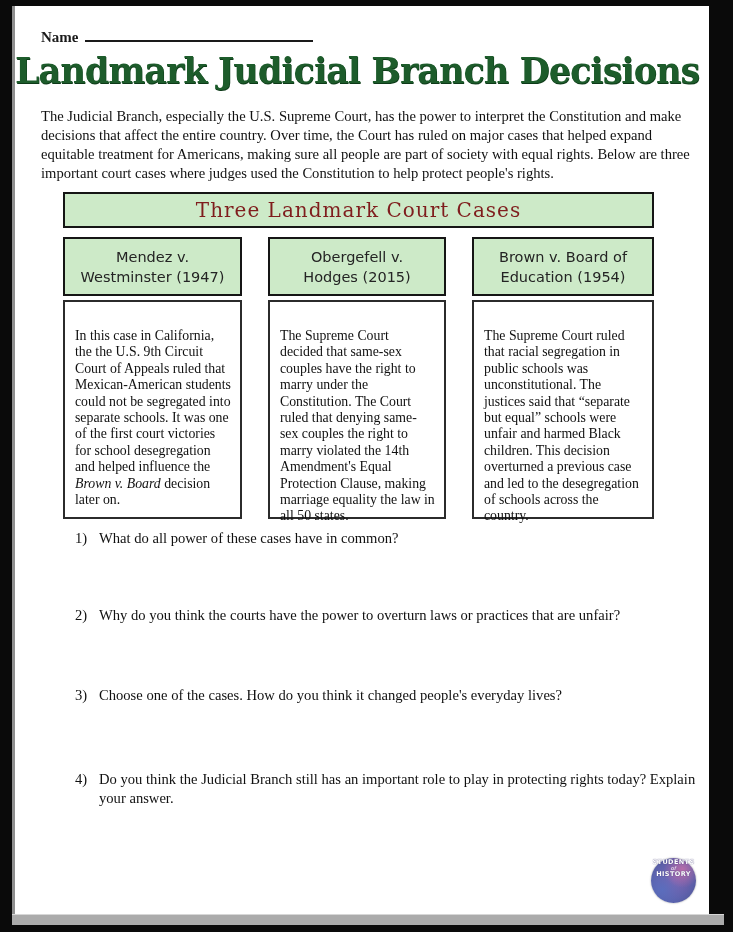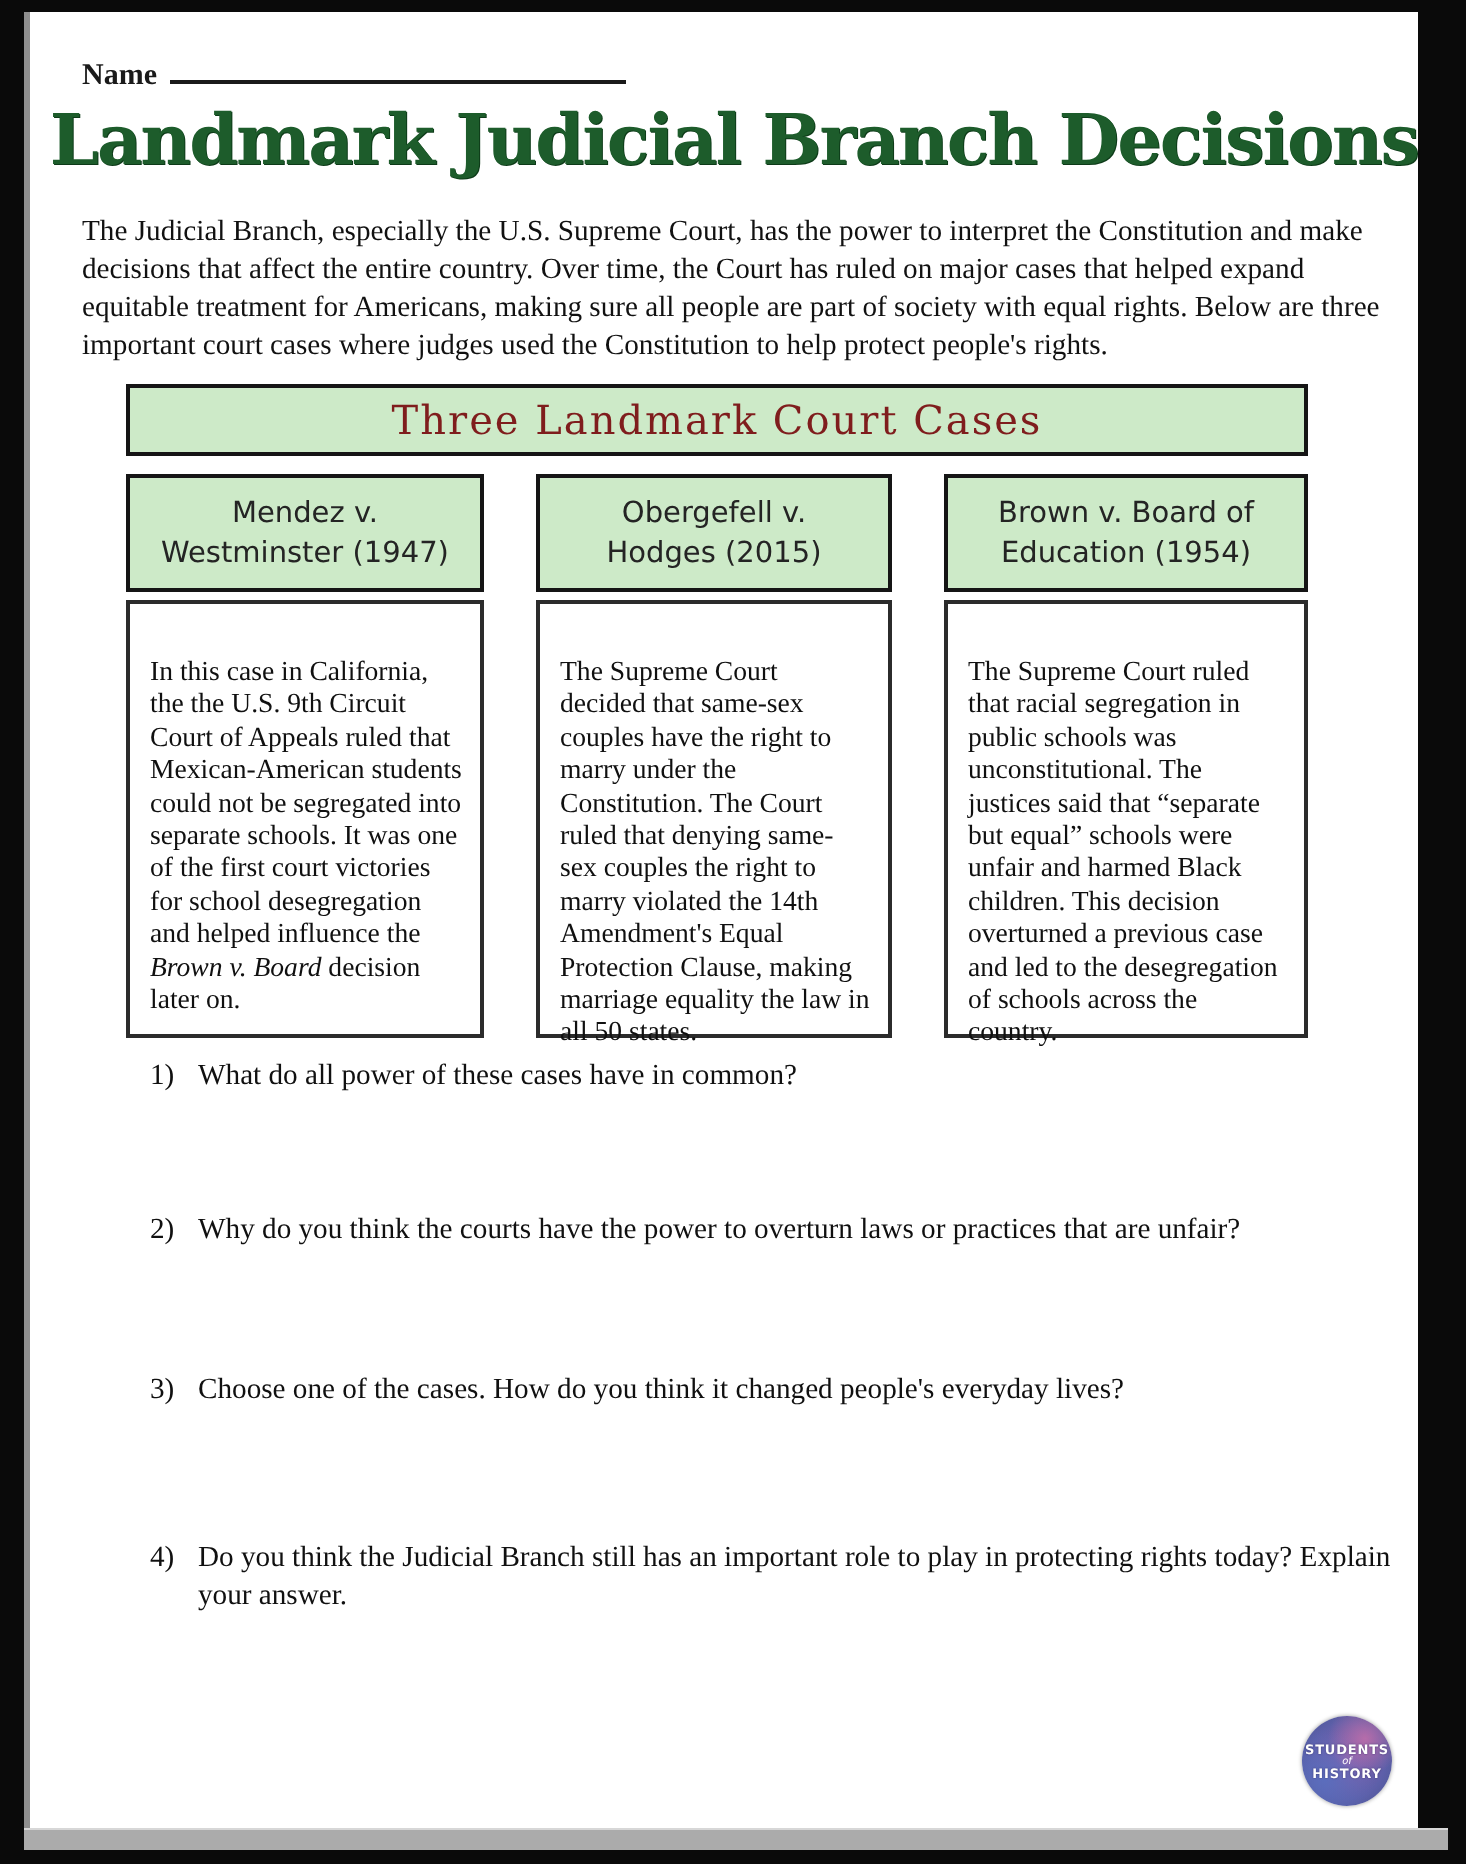--- a/index.html
+++ b/index.html
@@ -11,21 +11,21 @@
   }
   .page-bottom-edge {
     position:absolute; left:12px; top:914px; width:712px; height:11px;
     background:#ababab; border-top:1px solid #d7d7d7;
   }
   
   .name-row { position:absolute; top:22px; left:26px; font-size:15px; font-weight:bold; color:#1a1a1a; }
   .name-line { display:inline-block; width:228px; border-bottom:2px solid #1a1a1a; height:14px; margin-left:6px; }
   
   .title {
-    position:absolute; top:44px; left:0; width:100%; text-align:right;
+    position:absolute; top:44px; left:0; width:100%; text-align:left;
     font-family:"DejaVu Serif", serif; font-weight:700; font-size:35px;
     letter-spacing:-1px; color:#1d5c2b;
     text-shadow:0.5px 0.5px 0 #0d3a18;
   }
   
   .intro {
     position:absolute; top:101px; left:26px; width:660px;
     font-size:14.6px; line-height:19px; color:#111;font-family:Liberation Serif, serif;
   }
   
@@ -57,21 +57,21 @@
   .q-num { width:24px; flex:none; }
   .q-text { width:610px; }
   .q1 { top:523px; } .q2 { top:600px; } .q3 { top:680px; } .q4 { top:764px; }
   
   .logo {
     position:absolute; left:636px; top:852px; width:45px; height:45px; border-radius:50%;
     background:
       radial-gradient(circle at 70% 25%, rgba(190,110,170,.9) 0%, rgba(190,110,170,0) 40%),
       radial-gradient(circle at 25% 70%, rgba(90,110,190,.95) 0%, rgba(90,110,190,0) 55%),
       radial-gradient(circle at 50% 50%, #8a62ad 0%, #5d5fa9 60%, #47558f 100%);
-    display:flex; flex-direction:column; align-items:center; justify-content:center;
+    display:flex; flex-direction:column; align-items:center; justify-content:flex-start;
     box-shadow:0 0 2px rgba(0,0,0,.4);
   }
   .logo span { color:#fff; font-family:"DejaVu Sans", sans-serif; }
   .logo .l-top, .logo .l-bottom { font-size:6.5px; font-weight:700; letter-spacing:.4px; text-shadow:0 0 1px #3a3570; }
   .logo .l-mid { font-size:5px; font-style:italic; margin:-1px 0; }
 </style>
 </head>
 <body>
 
 <div class="page">

